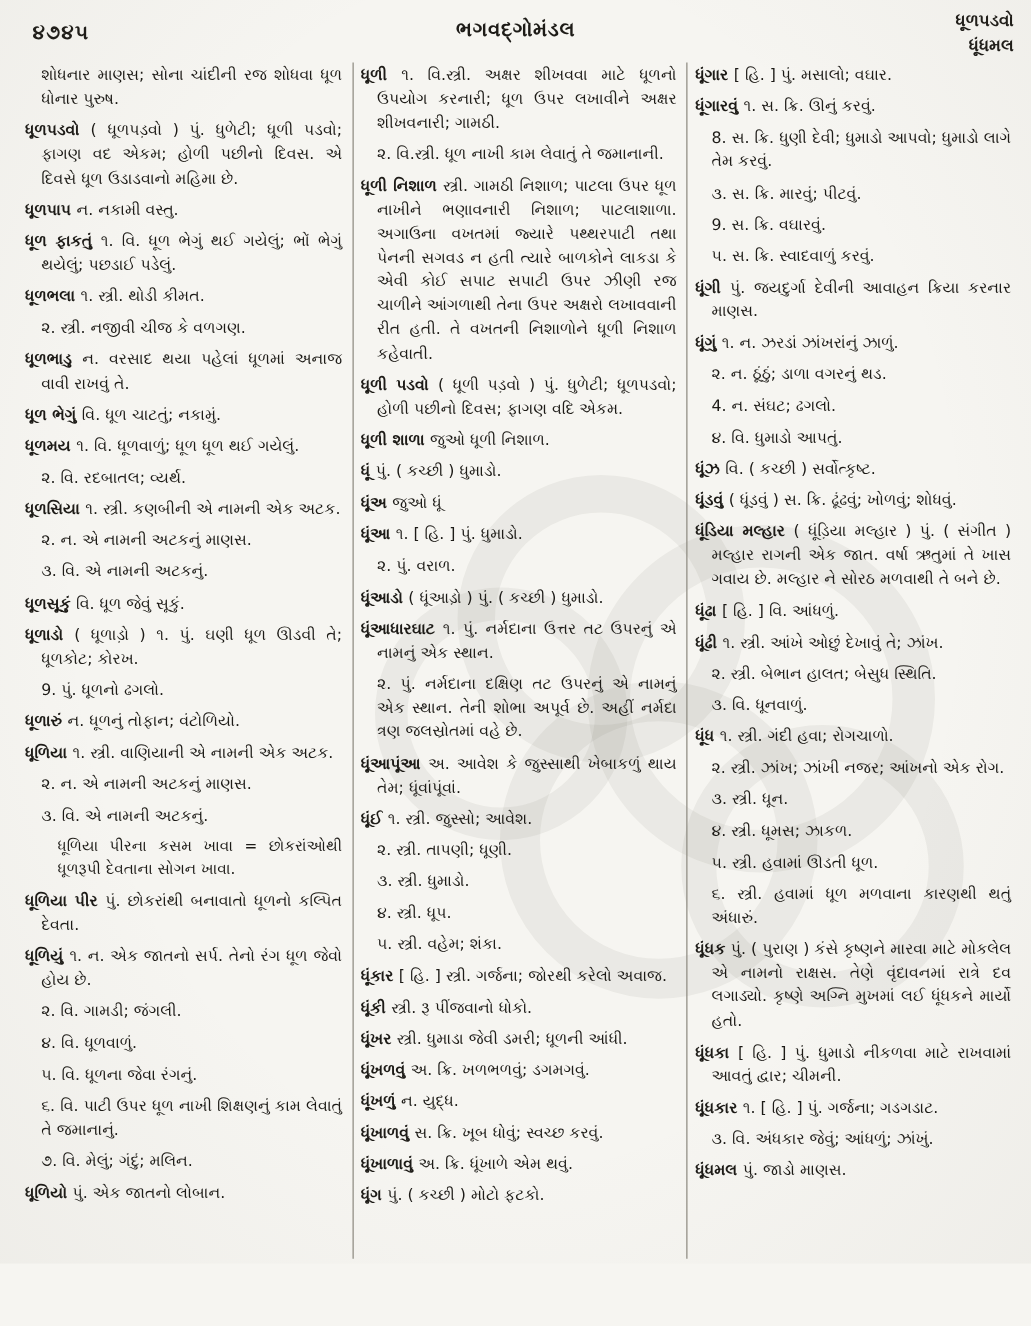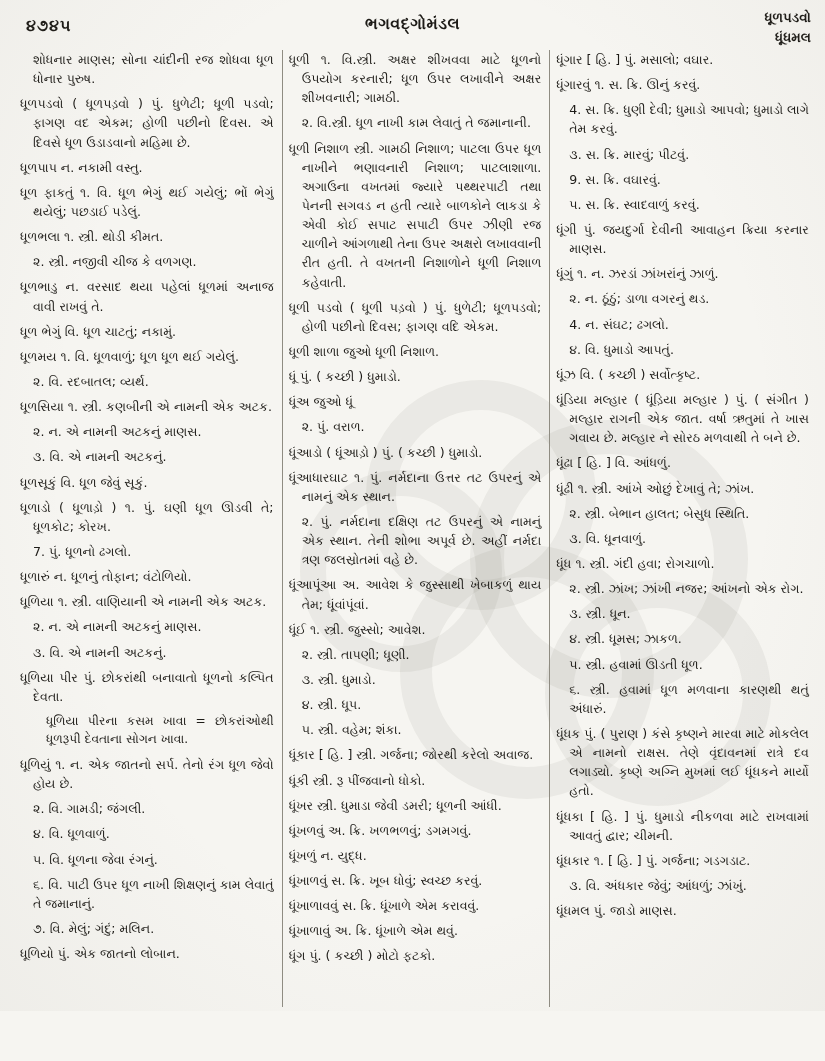--- a/index.html
+++ b/index.html
@@ -46,21 +46,21 @@
     text-align:justify;
     overflow:hidden;
     position:relative;z-index:2;
   }
   .col + .col{border-left:1px solid #8f8c82;}
   .para{margin:0 0 6px 0;}
   .para.entry{padding-left:13px;text-indent:-13px;}
   .para.cont{padding-left:13px;text-indent:0;}
   .para.sense{padding-left:13px;text-indent:0;}
   .para.idiom{padding-left:26px;text-indent:0;font-size:12.2px;}
-  .hw{font-weight:normal;}
+  .hw{font-weight:bold;}
   
   .wm{position:absolute;z-index:1;pointer-events:none;}
   .wm .ring{position:absolute;border-radius:50%;border-style:solid;border-color:rgba(90,85,70,0.07);}
   .wm .r1{left:366px;top:380px;width:170px;height:170px;border-width:30px;}
   .wm .r2{left:470px;top:420px;width:210px;height:210px;border-width:34px;}
   .wm .r3{left:400px;top:545px;width:190px;height:190px;border-width:32px;}
   .wm .r4{left:545px;top:580px;width:170px;height:170px;border-width:28px;}
   .wm .r5{left:300px;top:470px;width:150px;height:150px;border-width:26px;}
 </style>
 </head>
@@ -95,76 +95,77 @@
         <div class="para sense">૨. સ્ત્રી. નજીવી ચીજ કે વળગણ.</div>
         <div class="para entry"><span class="hw">ધૂળભાડુ </span>ન. વરસાદ થયા પહેલાં ધૂળમાં અનાજ વાવી રાખવું તે.</div>
         <div class="para entry"><span class="hw">ધૂળ ભેગું </span>વિ. ધૂળ ચાટતું; નકામું.</div>
         <div class="para entry"><span class="hw">ધૂળમય </span>૧. વિ. ધૂળવાળું; ધૂળ ધૂળ થઈ ગયેલું.</div>
         <div class="para sense">૨. વિ. રદબાતલ; વ્યર્થ.</div>
         <div class="para entry"><span class="hw">ધૂળસિયા </span>૧. સ્ત્રી. કણબીની એ નામની એક અટક.</div>
         <div class="para sense">૨. ન. એ નામની અટકનું માણસ.</div>
         <div class="para sense">૩. વિ. એ નામની અટકનું.</div>
         <div class="para entry"><span class="hw">ધૂળસૂકું </span>વિ. ધૂળ જેવું સૂકું.</div>
         <div class="para entry"><span class="hw">ધૂળાડો </span>( ધૂળાડ઼ો ) ૧. પું. ઘણી ધૂળ ઊડવી તે; ધૂળકોટ; કોરખ.</div>
-        <div class="para sense">7. પું. ધૂળનો ઢગલો.</div>
+        <div class="para sense">9. પું. ધૂળનો ઢગલો.</div>
         <div class="para entry"><span class="hw">ધૂળારું </span>ન. ધૂળનું તોફાન; વંટોળિયો.</div>
         <div class="para entry"><span class="hw">ધૂળિયા </span>૧. સ્ત્રી. વાણિયાની એ નામની એક અટક.</div>
         <div class="para sense">૨. ન. એ નામની અટકનું માણસ.</div>
         <div class="para sense">૩. વિ. એ નામની અટકનું.</div>
+        <div class="para idiom">ધૂળિયા પીરના કસમ ખાવા = છોકરાંઓથી ધૂળરૂપી દેવતાના સોગન ખાવા.</div>
         <div class="para entry"><span class="hw">ધૂળિયા પીર </span>પું. છોકરાંથી બનાવાતો ધૂળનો કલ્પિત દેવતા.</div>
-        <div class="para idiom">ધૂળિયા પીરના કસમ ખાવા = છોકરાંઓથી ધૂળરૂપી દેવતાના સોગન ખાવા.</div>
         <div class="para entry"><span class="hw">ધૂળિયું </span>૧. ન. એક જાતનો સર્પ. તેનો રંગ ધૂળ જેવો હોય છે.</div>
         <div class="para sense">૨. વિ. ગામડી; જંગલી.</div>
         <div class="para sense">૪. વિ. ધૂળવાળું.</div>
         <div class="para sense">૫. વિ. ધૂળના જેવા રંગનું.</div>
         <div class="para sense">૬. વિ. પાટી ઉપર ધૂળ નાખી શિક્ષણનું કામ લેવાતું તે જમાનાનું.</div>
         <div class="para sense">૭. વિ. મેલું; ગંદું; મલિન.</div>
         <div class="para entry"><span class="hw">ધૂળિયો </span>પું. એક જાતનો લોબાન.</div>
       </div>
     <div class="col" id="col-1">
         <div class="para entry"><span class="hw">ધૂળી </span>૧. વિ.સ્ત્રી. અક્ષર શીખવવા માટે ધૂળનો ઉપયોગ કરનારી; ધૂળ ઉપર લખાવીને અક્ષર શીખવનારી; ગામઠી.</div>
         <div class="para sense">૨. વિ.સ્ત્રી. ધૂળ નાખી કામ લેવાતું તે જમાનાની.</div>
         <div class="para entry"><span class="hw">ધૂળી નિશાળ </span>સ્ત્રી. ગામઠી નિશાળ; પાટલા ઉપર ધૂળ નાખીને ભણાવનારી નિશાળ; પાટલાશાળા. અગાઉના વખતમાં જ્યારે પથ્થરપાટી તથા પેનની સગવડ ન હતી ત્યારે બાળકોને લાકડા કે એવી કોઈ સપાટ સપાટી ઉપર ઝીણી રજ ચાળીને આંગળાથી તેના ઉપર અક્ષરો લખાવવાની રીત હતી. તે વખતની નિશાળોને ધૂળી નિશાળ કહેવાતી.</div>
         <div class="para entry"><span class="hw">ધૂળી પડવો </span>( ધૂળી પડ઼વો ) પું. ધુળેટી; ધૂળપડવો; હોળી પછીનો દિવસ; ફાગણ વદિ એકમ.</div>
         <div class="para entry"><span class="hw">ધૂળી શાળા </span>જુઓ ધૂળી નિશાળ.</div>
         <div class="para entry"><span class="hw">ધૂં </span>પું. ( કચ્છી ) ધુમાડો.</div>
         <div class="para entry"><span class="hw">ધૂંઅ </span>જુઓ ધૂં</div>
+        <div class="para entry"><span class="hw">ધૂંઆ </span>૧. [ હિ. ] પું. ધુમાડો.</div>
         <div class="para sense">૨. પું. વરાળ.</div>
         <div class="para entry"><span class="hw">ધૂંઆડો </span>( ધૂંઆડ઼ો ) પું. ( કચ્છી ) ધુમાડો.</div>
         <div class="para entry"><span class="hw">ધૂંઆધારઘાટ </span>૧. પું. નર્મદાના ઉત્તર તટ ઉપરનું એ નામનું એક સ્થાન.</div>
         <div class="para sense">૨. પું. નર્મદાના દક્ષિણ તટ ઉપરનું એ નામનું એક સ્થાન. તેની શોભા અપૂર્વ છે. અહીં નર્મદા ત્રણ જલસ્રોતમાં વહે છે.</div>
         <div class="para entry"><span class="hw">ધૂંઆપૂંઆ </span>અ. આવેશ કે જુસ્સાથી ખેબાકળું થાય તેમ; ધૂંવાંપૂંવાં.</div>
         <div class="para entry"><span class="hw">ધૂંઈ </span>૧. સ્ત્રી. જુસ્સો; આવેશ.</div>
         <div class="para sense">૨. સ્ત્રી. તાપણી; ધૂણી.</div>
         <div class="para sense">૩. સ્ત્રી. ધુમાડો.</div>
         <div class="para sense">૪. સ્ત્રી. ધૂપ.</div>
         <div class="para sense">૫. સ્ત્રી. વહેમ; શંકા.</div>
         <div class="para entry"><span class="hw">ધૂંકાર </span>[ હિ. ] સ્ત્રી. ગર્જના; જોરથી કરેલો અવાજ.</div>
         <div class="para entry"><span class="hw">ધૂંકી </span>સ્ત્રી. રૂ પીંજવાનો ધોકો.</div>
         <div class="para entry"><span class="hw">ધૂંખર </span>સ્ત્રી. ધુમાડા જેવી ડમરી; ધૂળની આંધી.</div>
         <div class="para entry"><span class="hw">ધૂંખળવું </span>અ. ક્રિ. ખળભળવું; ડગમગવું.</div>
         <div class="para entry"><span class="hw">ધૂંખળું </span>ન. યુદ્ધ.</div>
         <div class="para entry"><span class="hw">ધૂંખાળવું </span>સ. ક્રિ. ખૂબ ધોવું; સ્વચ્છ કરવું.</div>
-        <div class="para entry"><span class="hw">ધૂંખાળાવવું </span>સ. ક્રિ. ધૂંખાળે એમ કરાવવું.</div>
         <div class="para entry"><span class="hw">ધૂંખાળાવું </span>અ. ક્રિ. ધૂંખાળે એમ થવું.</div>
         <div class="para entry"><span class="hw">ધૂંગ </span>પું. ( કચ્છી ) મોટો ફટકો.</div>
       </div>
     <div class="col" id="col-2">
         <div class="para entry"><span class="hw">ધૂંગાર </span>[ હિ. ] પું. મસાલો; વઘાર.</div>
         <div class="para entry"><span class="hw">ધૂંગારવું </span>૧. સ. ક્રિ. ઊનું કરવું.</div>
-        <div class="para sense">4. સ. ક્રિ. ધુણી દેવી; ધુમાડો આપવો; ધુમાડો લાગે તેમ કરવું.</div>
+        <div class="para sense">8. સ. ક્રિ. ધુણી દેવી; ધુમાડો આપવો; ધુમાડો લાગે તેમ કરવું.</div>
         <div class="para sense">૩. સ. ક્રિ. મારવું; પીટવું.</div>
         <div class="para sense">9. સ. ક્રિ. વઘારવું.</div>
         <div class="para sense">૫. સ. ક્રિ. સ્વાદવાળું કરવું.</div>
         <div class="para entry"><span class="hw">ધૂંગી </span>પું. જયદુર્ગા દેવીની આવાહન ક્રિયા કરનાર માણસ.</div>
         <div class="para entry"><span class="hw">ધૂંગું </span>૧. ન. ઝરડાં ઝાંખરાંનું ઝાળું.</div>
         <div class="para sense">૨. ન. ઠૂંઠું; ડાળા વગરનું થડ.</div>
         <div class="para sense">4. ન. સંઘટ; ઢગલો.</div>
         <div class="para sense">૪. વિ. ધુમાડો આપતું.</div>
         <div class="para entry"><span class="hw">ધૂંઝ </span>વિ. ( કચ્છી ) સર્વોત્કૃષ્ટ.</div>
+        <div class="para entry"><span class="hw">ધૂંડવું </span>( ધૂંડ઼વું ) સ. ક્રિ. ઢૂંઢવું; ખોળવું; શોધવું.</div>
         <div class="para entry"><span class="hw">ધૂંડિયા મલ્હાર </span>( ધૂંડ઼િયા મલ્હાર ) પું. ( સંગીત ) મલ્હાર રાગની એક જાત. વર્ષા ઋતુમાં તે ખાસ ગવાય છે. મલ્હાર ને સોરઠ મળવાથી તે બને છે.</div>
         <div class="para entry"><span class="hw">ધૂંઢા </span>[ હિ. ] વિ. આંધળું.</div>
         <div class="para entry"><span class="hw">ધૂંઢી </span>૧. સ્ત્રી. આંખે ઓછું દેખાવું તે; ઝાંખ.</div>
         <div class="para sense">૨. સ્ત્રી. બેભાન હાલત; બેસુધ સ્થિતિ.</div>
         <div class="para sense">૩. વિ. ધૂનવાળું.</div>
         <div class="para entry"><span class="hw">ધૂંધ </span>૧. સ્ત્રી. ગંદી હવા; રોગચાળો.</div>
         <div class="para sense">૨. સ્ત્રી. ઝાંખ; ઝાંખી નજર; આંખનો એક રોગ.</div>
         <div class="para sense">૩. સ્ત્રી. ધૂન.</div>
         <div class="para sense">૪. સ્ત્રી. ધૂમસ; ઝાકળ.</div>
         <div class="para sense">૫. સ્ત્રી. હવામાં ઊડતી ધૂળ.</div>

